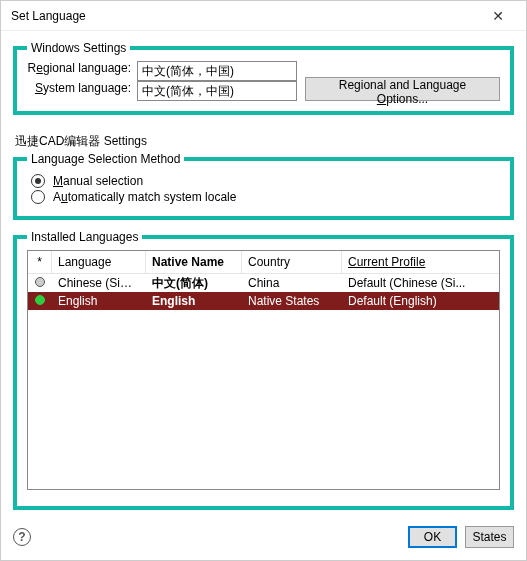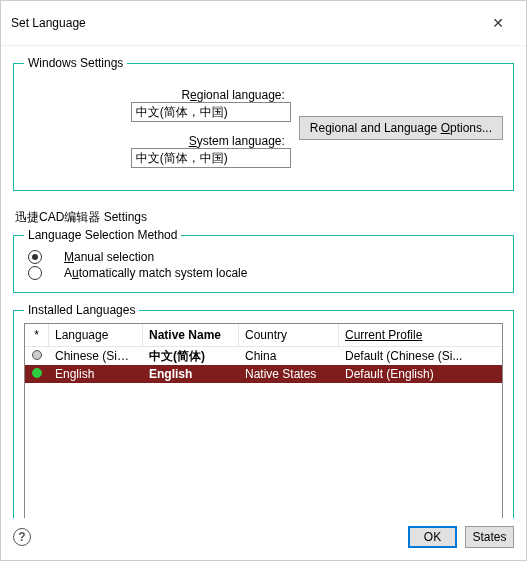--- a/index.html
+++ b/index.html
@@ -1,34 +1,34 @@
 <!DOCTYPE html>
 <html><head>
 <meta charset="utf-8">
 <style>
 * { box-sizing: border-box; font-family: "Segoe UI", Tahoma, sans-serif; font-size: 12px; }
 body { margin: 0; background: #fff; }
 .window { width: 527px; height: 561px; border: 1px solid #ccc; display: flex; flex-direction: column; background: #fff; }
-.titlebar { height: 45px; display: flex; align-items: center; padding: 0 8px 0 10px; border-bottom: 1px solid #eee; }
+.titlebar { height: 30px; display: flex; align-items: center; padding: 0 8px 0 10px; border-bottom: 1px solid #eee; }
 .titlebar .title { flex: 1; }
 .titlebar .close { width: 40px; text-align: center; font-size: 14px; color: #333; }
 .content { flex: 1; padding: 10px 12px 4px 12px; overflow: hidden; }
-fieldset { border: 1px solid #14b8a6; margin: 0 0 10px 0; padding: 6px 10px 10px 10px; }
+fieldset { border: 4px solid #14b8a6; margin: 0 0 10px 0; padding: 6px 10px 10px 10px; }
 legend { padding: 0 4px; color: #000; }
-.row { display: flex; align-items: flex-end; margin: 12px 0; flex-direction: column; }
+.row { display: flex; align-items: flex-start; margin: 0 0; }
 .lab { width: 110px; text-align: right; padding-right: 6px; }
 .lab .ul { text-decoration: underline; }
 .field { width: 160px; height: 20px; border: 1px solid #888; background: #fff; padding: 1px 4px; display: flex; align-items: center; }
 .winrow { display: flex; gap: 8px; }
 .wincol-left { flex: 1; }
-.wincol-right { display: flex; align-items: center; }
+.wincol-right { display: flex; align-items: flex-end; }
 .btn-regional { height: 24px; padding: 0 10px; border: 1px solid #999; background: #e1e1e1; }
 .btn-regional .ul { text-decoration: underline; }
 .app-settings-label { margin: 18px 0 2px 2px; }
-.radio-row { display: flex; align-items: center; margin: 2px 0 2px 4px; gap: 22px; }
+.radio-row { display: flex; align-items: center; margin: 2px 0 2px 4px; gap: 8px; }
 .radio { width: 14px; height: 14px; border: 1px solid #333; border-radius: 50%; display: inline-flex; align-items: center; justify-content: center; }
 .radio.sel::after { content: ""; width: 6px; height: 6px; background: #333; border-radius: 50%; }
 .radio-label .ul { text-decoration: underline; }
 .table-wrap { border: 1px solid #888; height: 240px; background: #fff; display: flex; flex-direction: column; }
 .thead { display: flex; background: #fff; border-bottom: 1px solid #e5e5e5; }
 .th { padding: 4px 6px; border-right: 1px solid #e5e5e5; background: #fff; color: #000; }
 .th:last-child { border-right: 0; text-decoration: underline; }
 .tbody { flex: 1; overflow: auto; }
 .tr { display: flex; align-items: center; height: 18px; }
 .tr.sel { background: #7f1d1d; color: #fff; }

